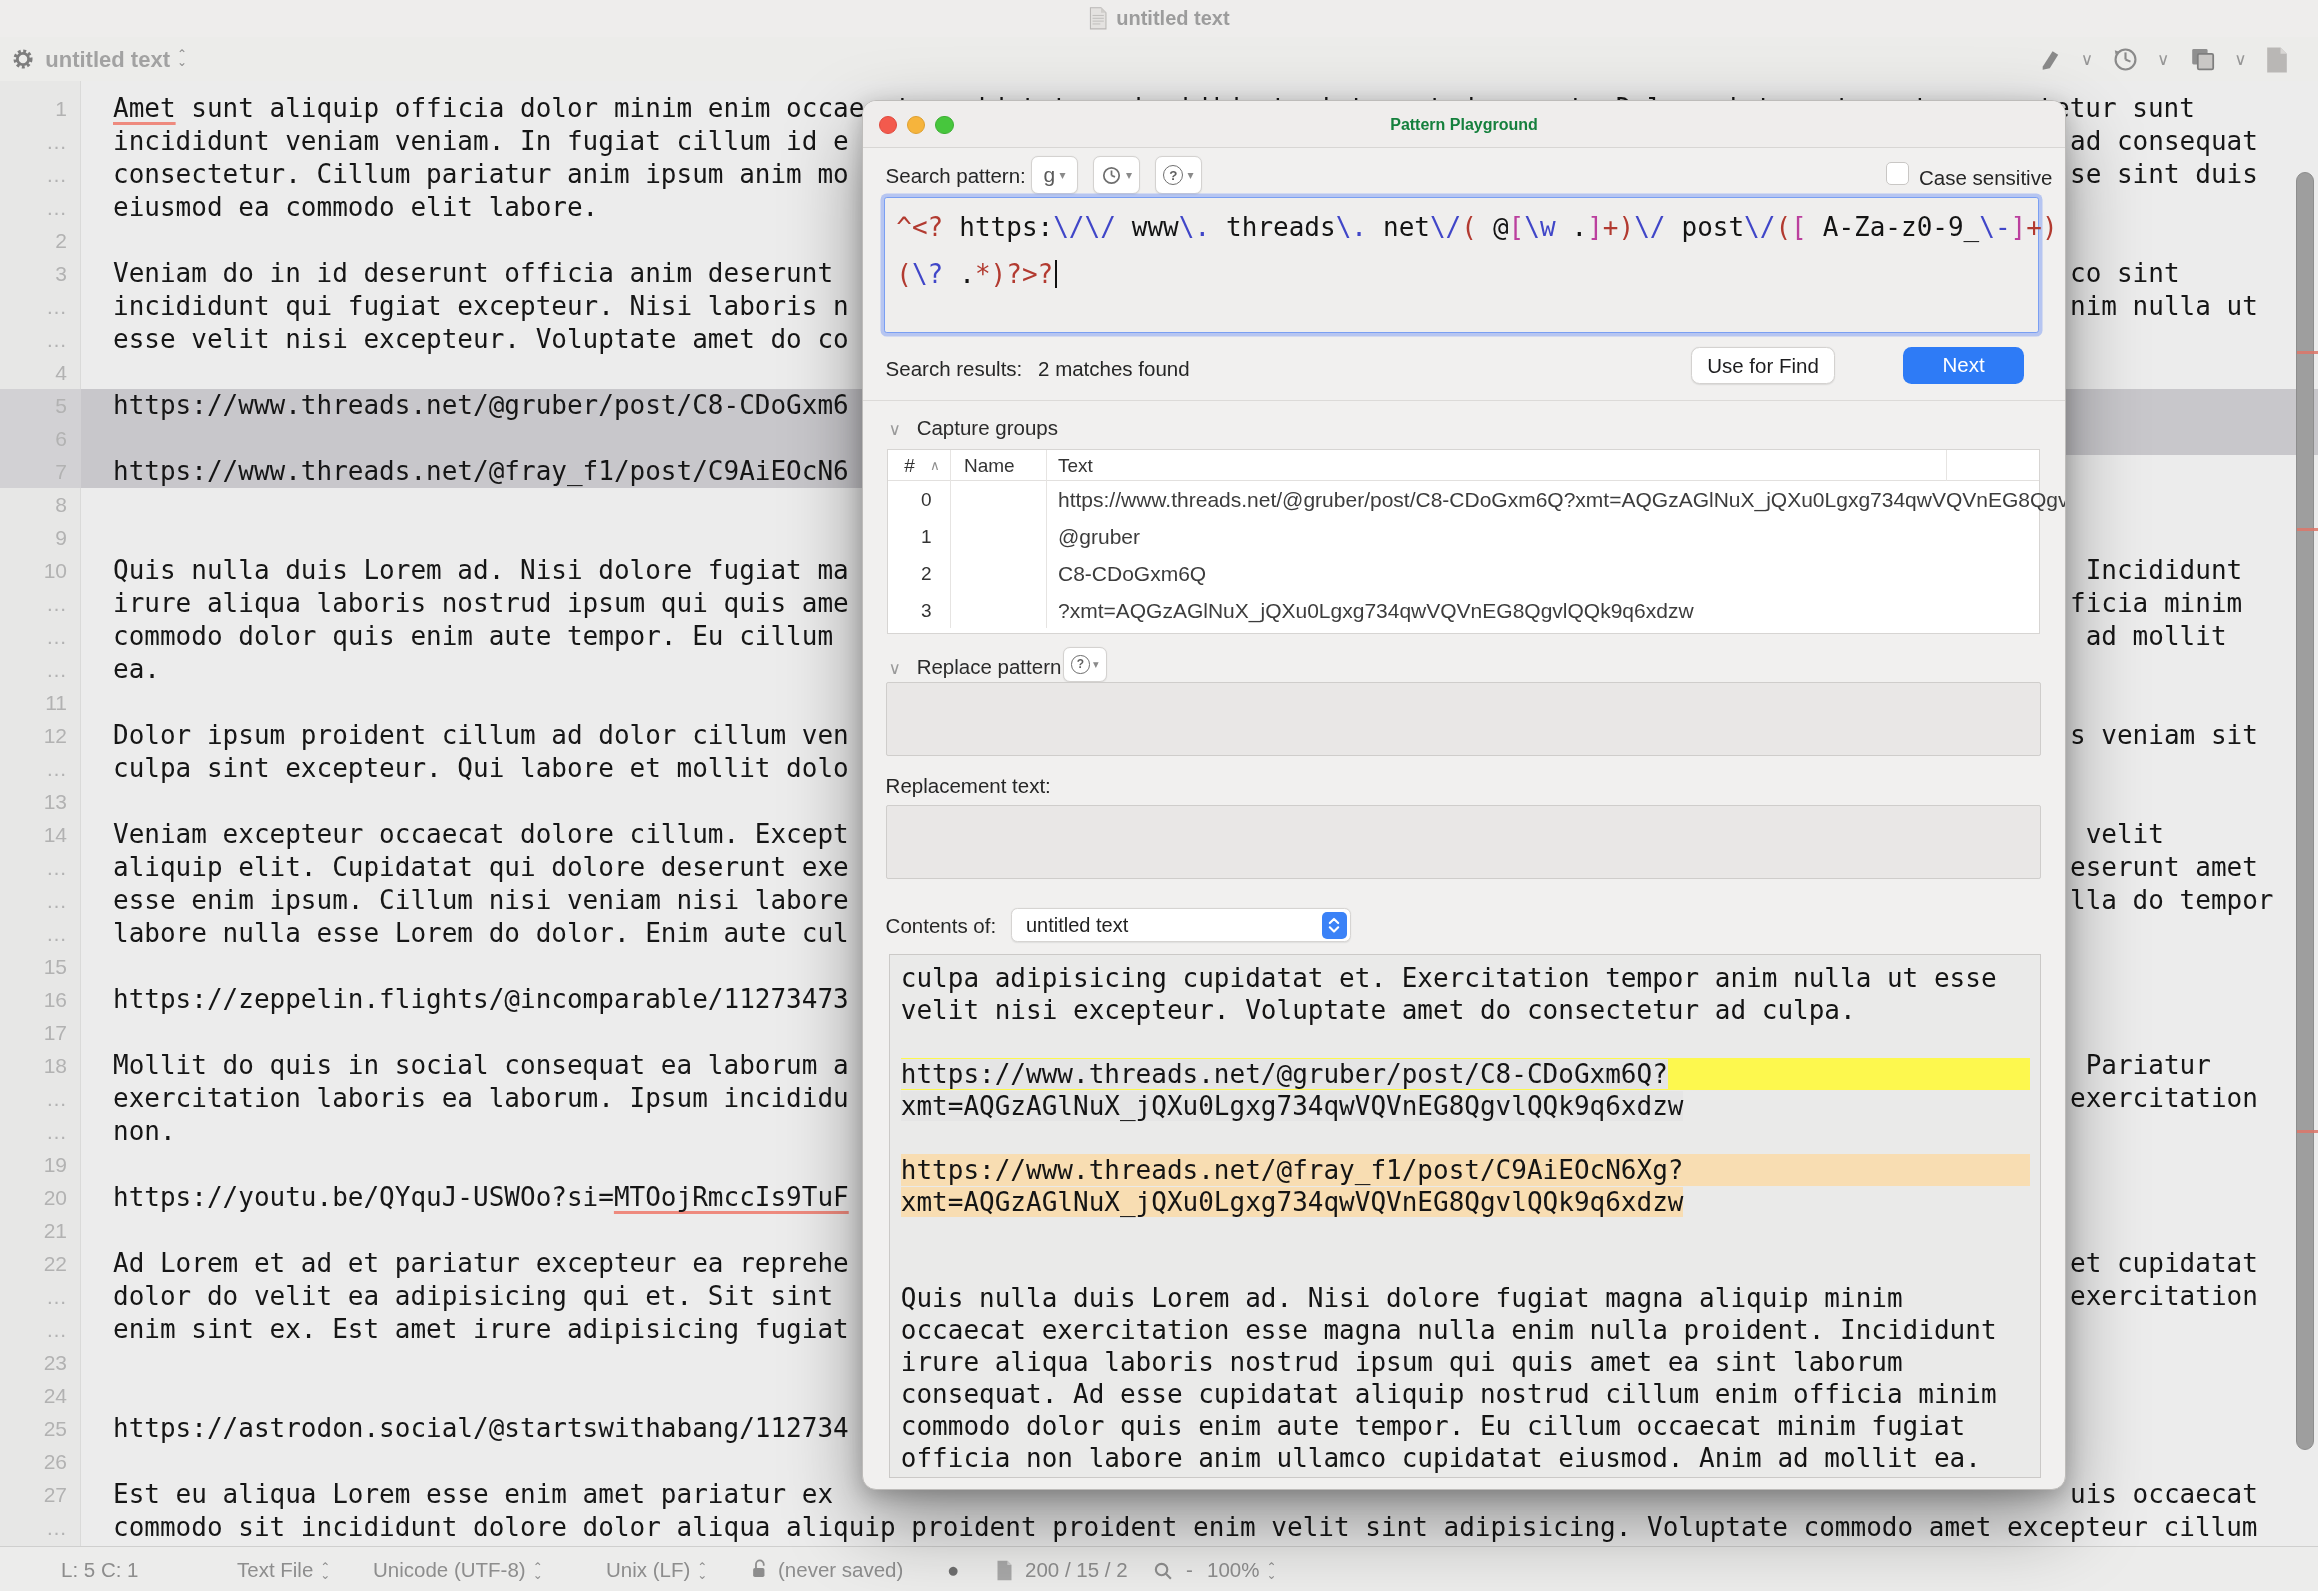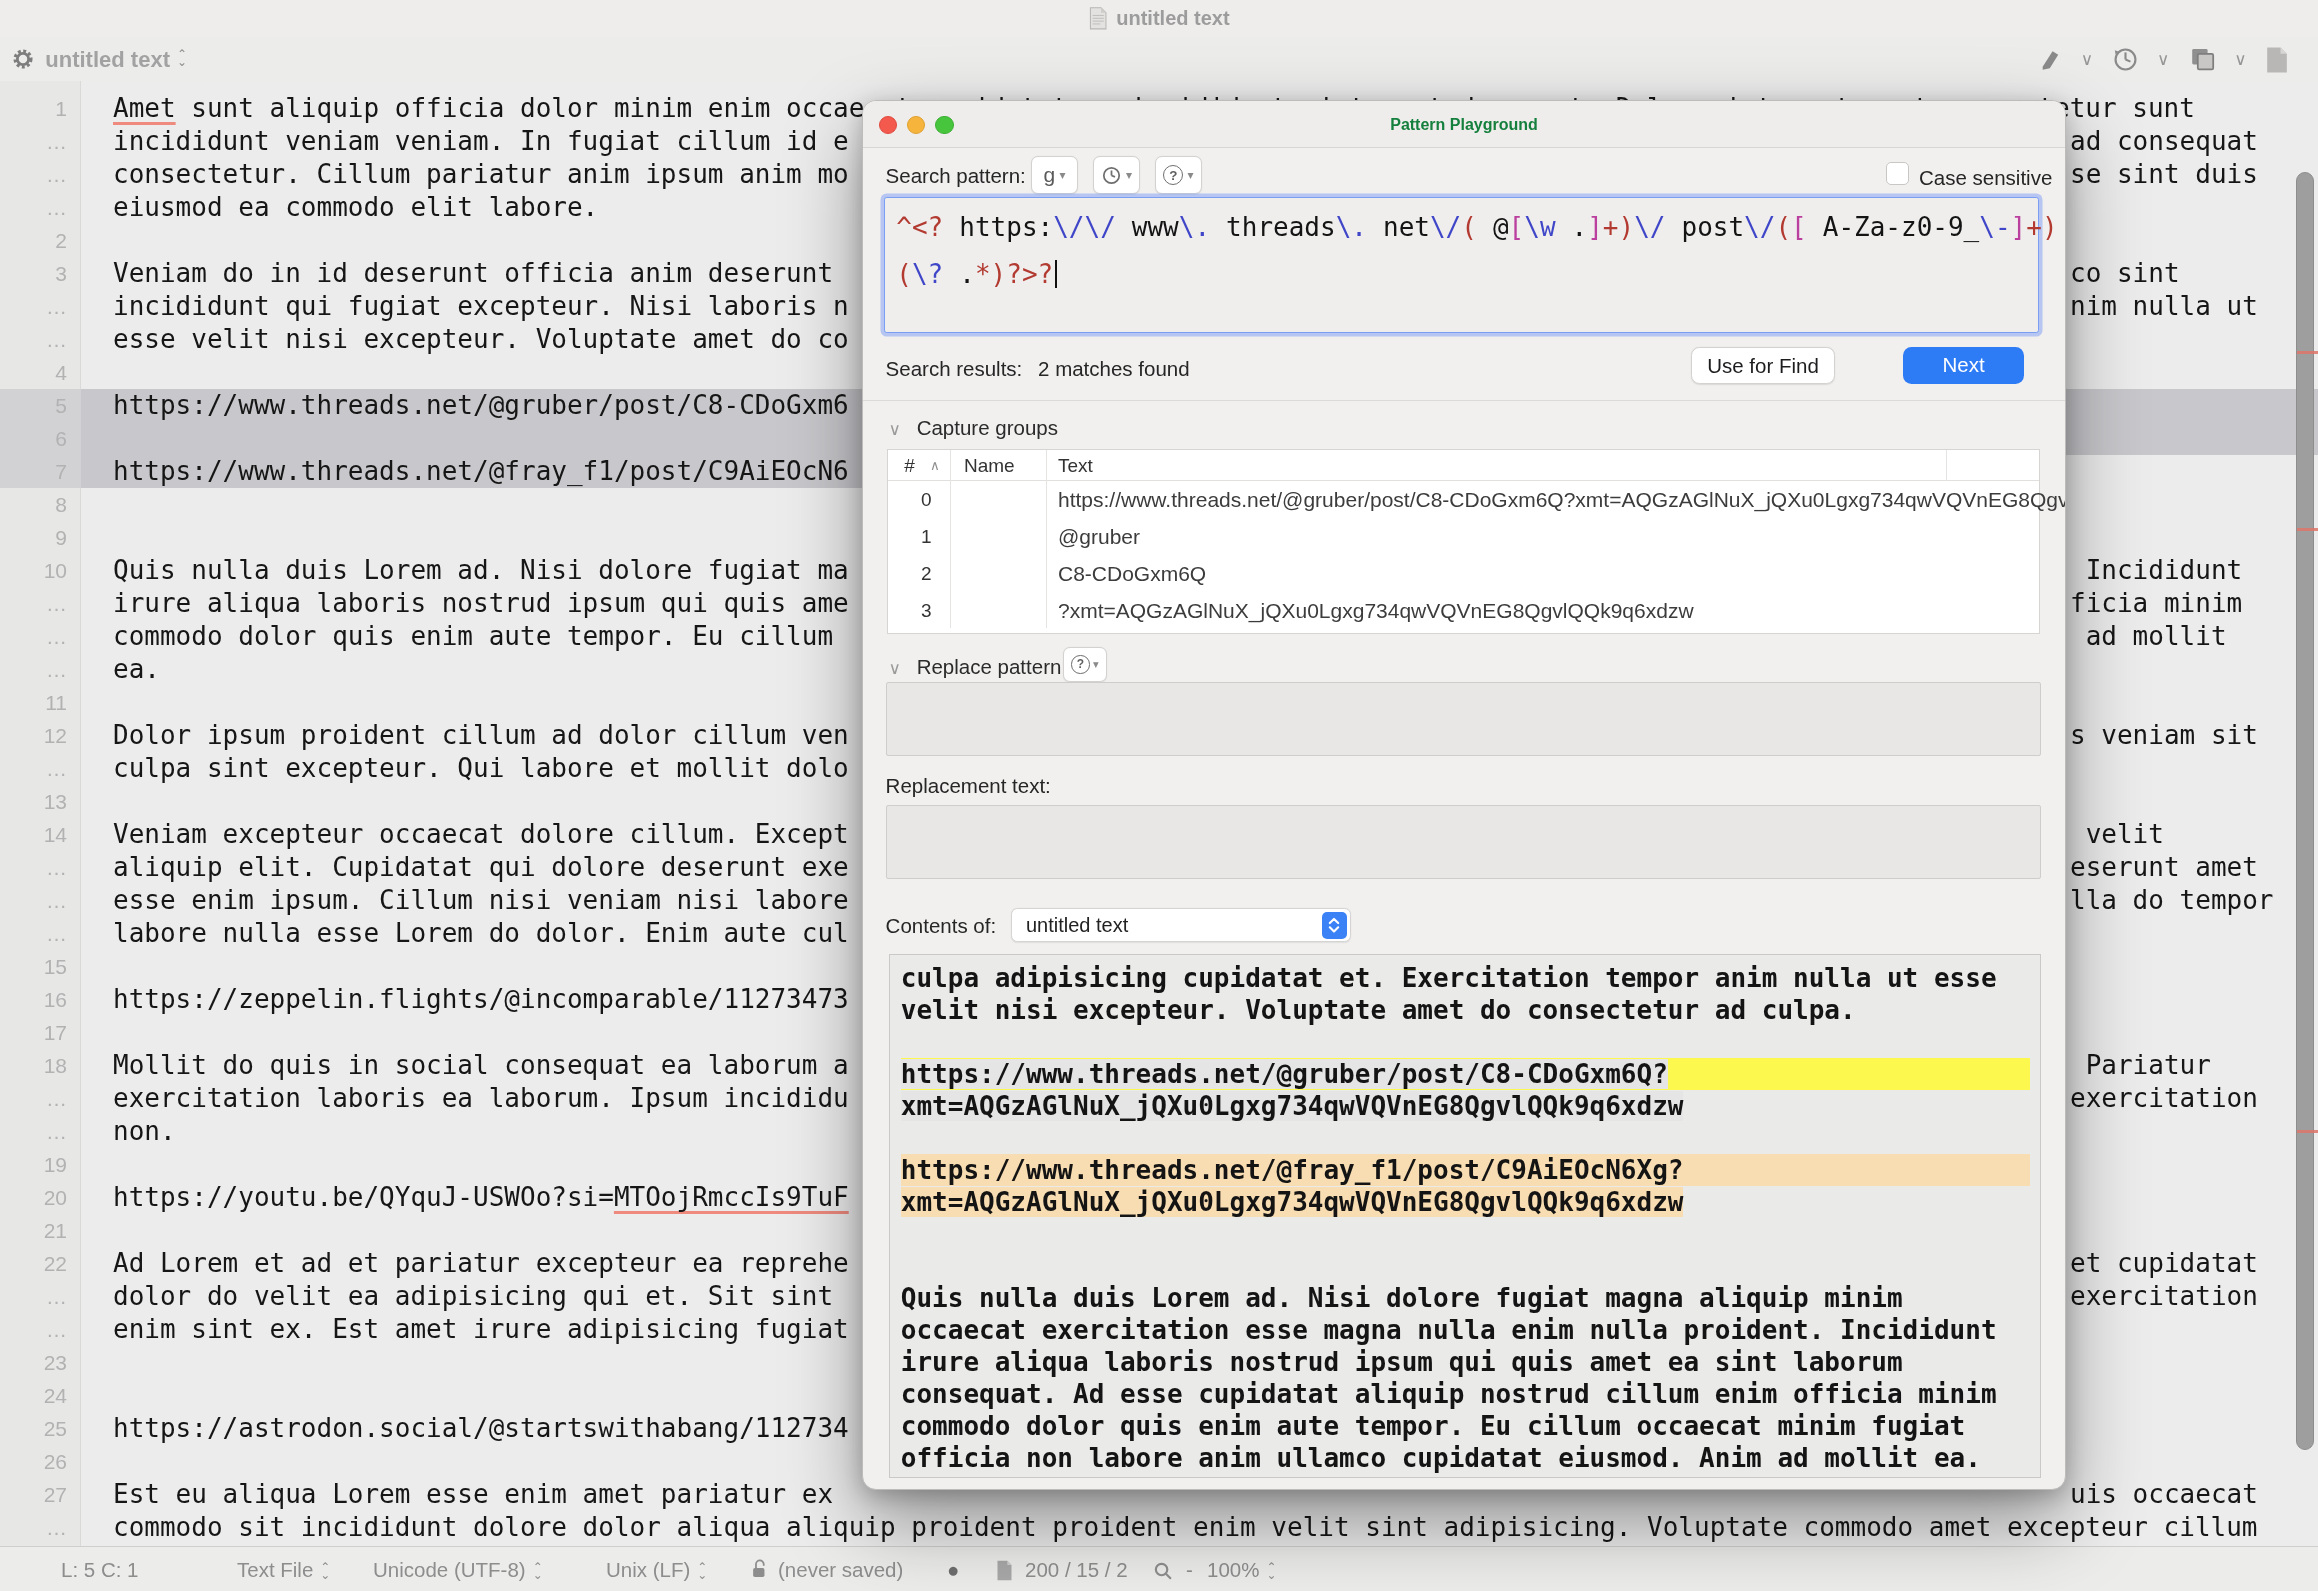--- a/index.html
+++ b/index.html
@@ -94,21 +94,21 @@
   .helpbtn .qcirc { width:18.4px; height:18.4px; font-size:12px; }
 
   .dropdown { position:absolute; left:148px; top:807px; width:340px; height:34px; background:#fff; border:0.7px solid #d6d4d2;
               border-radius:6.4px; box-shadow:0 0.7px 1.4px rgba(0,0,0,.08); }
   .dropdown .val { position:absolute; left:14px; top:0; height:33px; line-height:33px; font-size:20px; color:#222; }
   .ddstep { position:absolute; right:2.8px; top:2.8px; width:25.5px; height:27px; background:#3b82f7; border-radius:5px;
             display:flex; align-items:center; justify-content:center; }
 
   .preview { position:absolute; left:25.5px; top:853px; width:1152px; height:524px; background:#eaeae9;
              border:0.7px solid #cbc9c7; padding:7px 10px 0 11.3px; overflow:hidden; }
-  .pline { white-space:pre; font-family:"DejaVu Sans Mono", monospace; font-size:26px; line-height:32px; height:32px; color:#141414;font-weight:bold; }
+  .pline { white-space:pre; font-family:"DejaVu Sans Mono", monospace; font-size:26px; line-height:32px; height:32px; color:#141414; }
   .pline span { display:inline; }
   .hl-y span { background:#e5e5e5; } .hl-o span { background:#f8ddb2; }
   .hl-y.fill, .hl-o.fill { background:transparent; }
   .hl-y.fill { background:#fdf84e; } .hl-o.fill { background:#f8ddb2; }
 
   svg { display:block; }
 </style>
 </head>
 <body>
 

